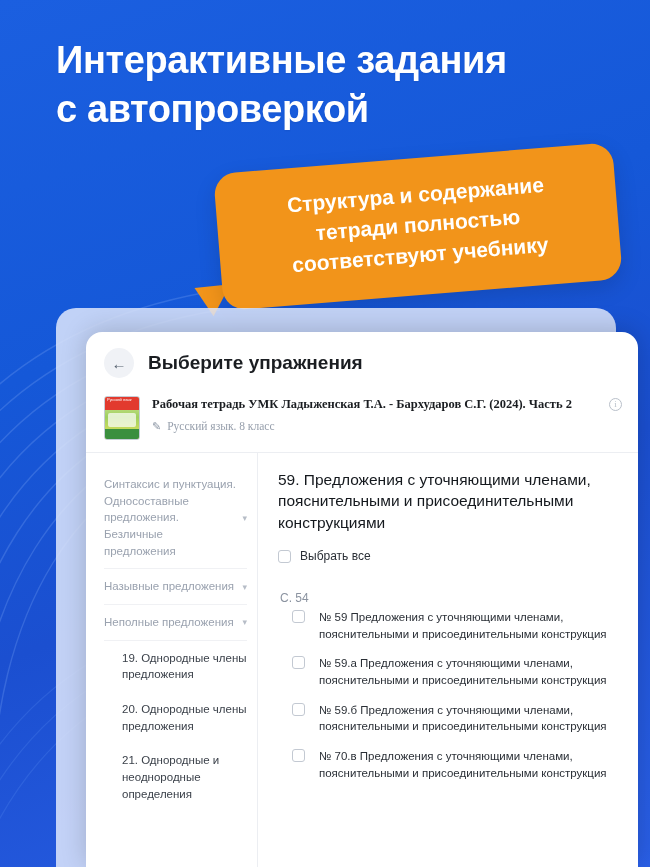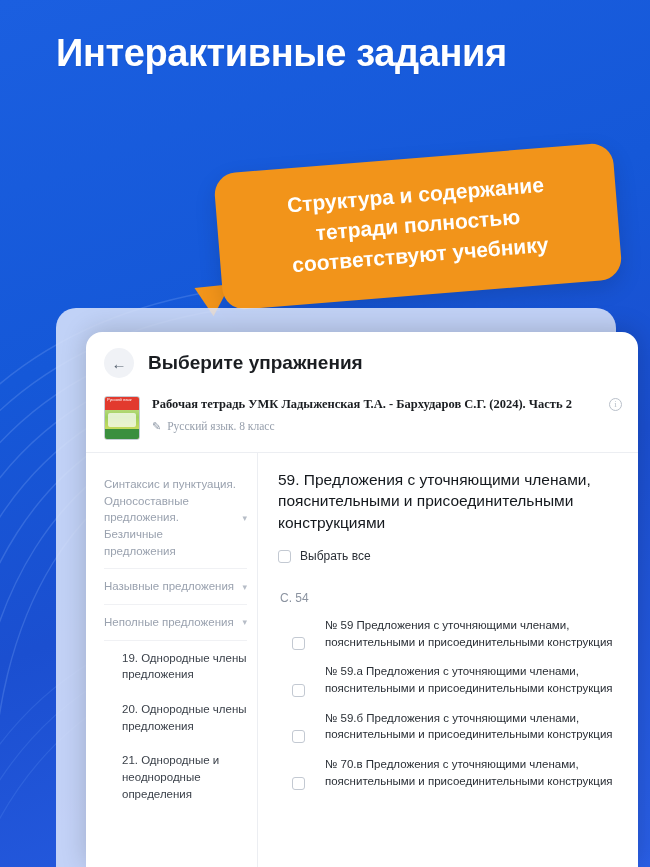--- a/index.html
+++ b/index.html
@@ -21,21 +21,21 @@
     left: -180px; top: 160px;
     width: 700px; height: 700px;
     pointer-events: none;
     opacity: .55;
   }
   .swirl svg { display: block; }
 
   
   .headline {
     position: absolute;
-    left: 56px; top: 29px;
+    left: 56px; top: 36px;
     width: 560px;
     color: #ffffff;
     font-weight: bold;
     font-size: 38px;
     line-height: 1.28;
     letter-spacing: -0.4px;
     text-shadow: 0 1px 2px rgba(0,0,0,.07);
   }
   .headline .l2 { display: block; }
 
@@ -233,25 +233,25 @@
     margin-top: 1px;
     background: #fff;
   }
   .select-all-label {
     font-size: 12px;
     color: #2a2f36;
   }
   .page-label {
     font-size: 12px;
     color: #8b93a0;
-    margin: 14px 0 12px 2px;
+    margin: 14px 0 4px 2px;
   }
   .ex-list { padding-left: 14px; }
   .ex-item {
-    display: flex; align-items: flex-end; gap: 20px;
+    display: flex; align-items: flex-start; gap: 14px;
     margin-bottom: 13px;
     cursor: pointer;
   }
   .ex-text {
     font-size: 11.5px;
     line-height: 1.45;
     color: #2a2f36;
   }
 </style>
 </head>
@@ -274,20 +274,21 @@
       <g stroke="#5b8ef0" stroke-width="1.2" fill="none" opacity="0.45">
         <path d="M 120 700 C 180 520, 320 440, 560 430"></path>
         <path d="M 140 700 C 200 536, 336 458, 560 450"></path>
         <path d="M 160 700 C 220 552, 352 476, 560 470"></path>
       </g>
     </svg>
   </div>
 
   <div class="headline">
     <span>Интерактивные задания</span>
+    <span class="l2">с автопроверкой</span>
   </div>
 
   <div class="callout-tail"></div>
   <div class="callout">
     <div class="callout-text">Структура и содержание
 тетради полностью
 соответствуют учебнику</div>
   </div>
 
   <div class="backcard"></div>

